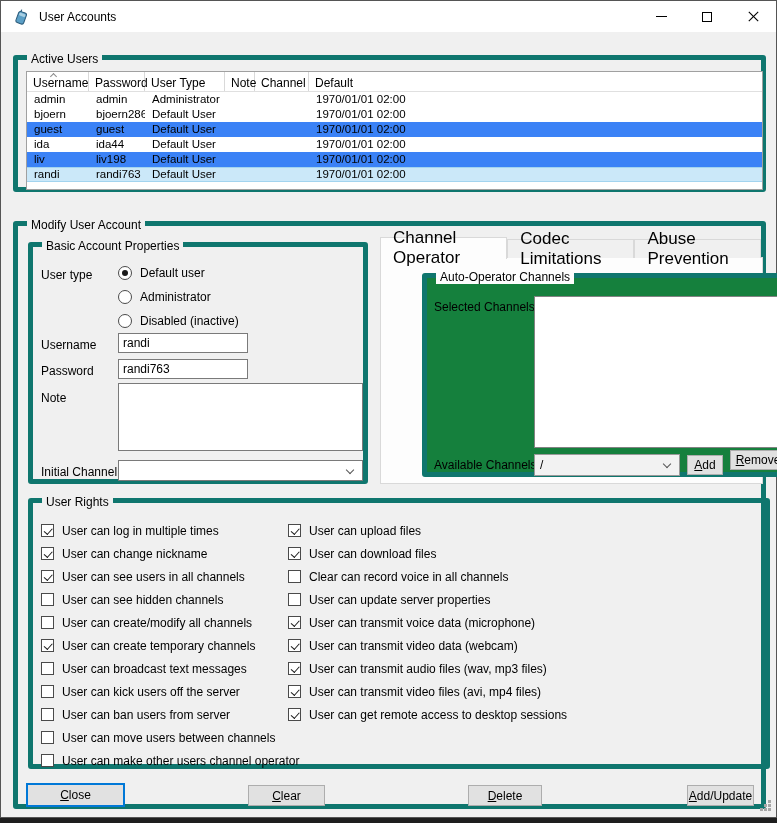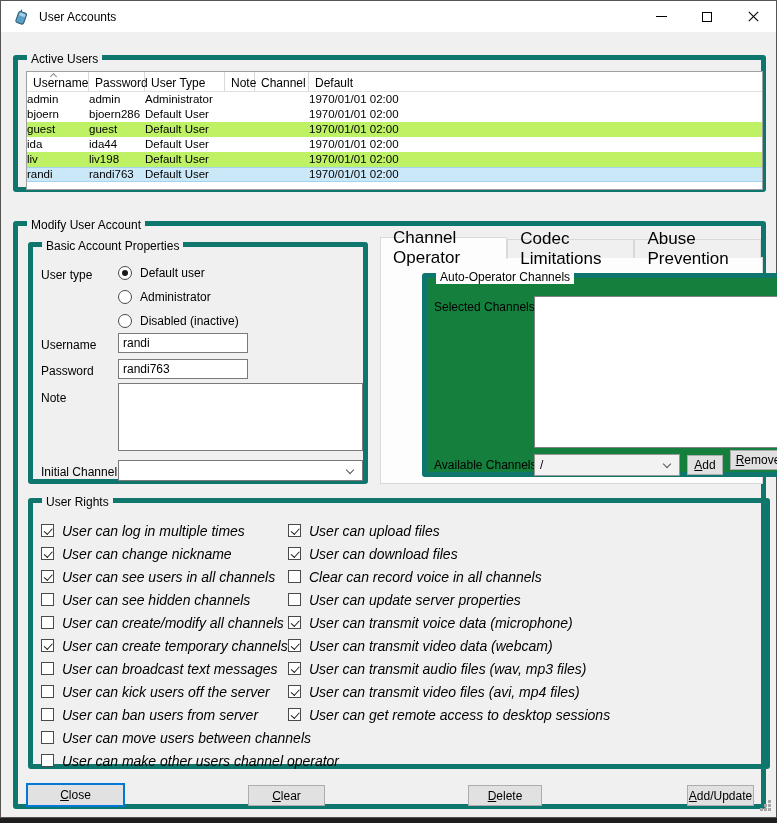--- a/index.html
+++ b/index.html
@@ -27,43 +27,43 @@
 
   
   .table { position:absolute; left:8px; top:11px; width:737px; height:119px; background:#fff; border:1px solid #a0a0a0; display:flex; flex-direction:column; }
   .thead { display:flex; height:20px; background:#fff; border-bottom:1px solid #e0e0e0; flex:none; }
   .th { display:flex; align-items:center; padding:3px 0 0 6px; border-right:1px solid #d9d9d9; font-size:12px; position:relative; }
   .th:last-child { border-right:none; }
   .sort-up { position:absolute; left:24px; top:2px; width:5px; height:5px; border-top:1px solid #8a8a8a; border-right:1px solid #8a8a8a; transform:rotate(-45deg); }
   .c-user{width:62px;} .c-pass{width:56px;} .c-type{width:80px;} .c-note{width:30px;} .c-chan{width:54px;} .c-mod{flex:1;}
   .tbody { flex:1; display:flex; flex-direction:column; }
   .trow { display:flex; height:15px; line-height:15px; font-size:11.5px; flex:none; }
-  .trow .td { padding-left:0; overflow:hidden; white-space:nowrap; }
-  .tbody > .trow:nth-child(2n+3) { background:#bef264; }
+  .trow .td { padding-left:7px; overflow:hidden; white-space:nowrap; }
+  .tbody > .trow:nth-child(2n+3) { background:#3b82f6; }
   .tbody > .trow.on { background:#cbe8f9; box-shadow:inset 0 1px 0 #a3d4ef, inset 0 -1px 0 #a3d4ef; }
 
   
   .flabel { position:absolute; font-size:12px; white-space:nowrap; }
   .tinput { position:absolute; border:1px solid #7a7a7a; background:#fff; font-family:"Liberation Sans",sans-serif; font-size:12px; padding:0 4px; outline:none; }
   textarea.tinput { resize:none; padding:2px 4px; }
   .combo { position:absolute; border:1px solid #7a7a7a; background:#fff; display:flex; align-items:center; padding-left:5px; font-size:12px; }
   .combo.gray { background:#f2f2f2; border-color:#999; }
   .combo .chev { position:absolute; right:9px; top:6px; width:6px; height:6px; border-right:1.3px solid #555; border-bottom:1.3px solid #555; transform:rotate(45deg); }
   .listbox { position:absolute; background:#fff; border:1px solid #828282; }
 
   .radio-col { position:absolute; display:flex; flex-direction:column; }
   .radrow { height:24px; display:flex; align-items:center; }
   .radio { width:14px; height:14px; border:1px solid #4a4a4a; border-radius:50%; background:#fff; position:relative; flex:none; margin-right:8px; }
   .radio.on::after { content:''; position:absolute; left:3px; top:3px; width:6px; height:6px; border-radius:50%; background:#1a1a1a; }
 
   .cb-col { position:absolute; display:flex; flex-direction:column; }
   .cbrow { height:23px; display:flex; align-items:center; }
   .checkbox { width:13px; height:13px; border:1px solid #4a4a4a; background:#fff; position:relative; flex:none; margin-right:8px; }
   .checkbox.on::after { content:''; position:absolute; left:1.5px; top:2.5px; width:7px; height:3.5px; border-left:1.6px solid #1a1a1a; border-bottom:1.6px solid #1a1a1a; transform:rotate(-48deg); }
-  .cblabel { font-size:14px; white-space:nowrap;font-style:italic; }
+  .cblabel { font-size:12px; white-space:nowrap; }
 
   
   .tabs-row { position:absolute; left:362px; top:10px; height:22px; display:flex; align-items:flex-end; z-index:3; }
   .tab { height:19px; padding:0 12px; display:flex; align-items:center; background:#f0f0f0; border:1px solid #d9d9d9; border-bottom:none; font-size:17px; margin-right:0px; }
   .tab.on { height:22px; background:#fdfdfd; margin-bottom:-1px; padding-bottom:1px; }
   .tab-panel { position:absolute; left:362px; top:31px; width:383px; height:227px; background:#fdfdfd; border:1px solid #d9d9d9; }
 
   
   .btn { position:absolute; background:#e1e1e1; border:1px solid #adadad; font-family:"Liberation Sans",sans-serif; font-size:12px; color:#000; display:flex; align-items:center; justify-content:center; padding:0; }
   .btn .mn { display:block; }

